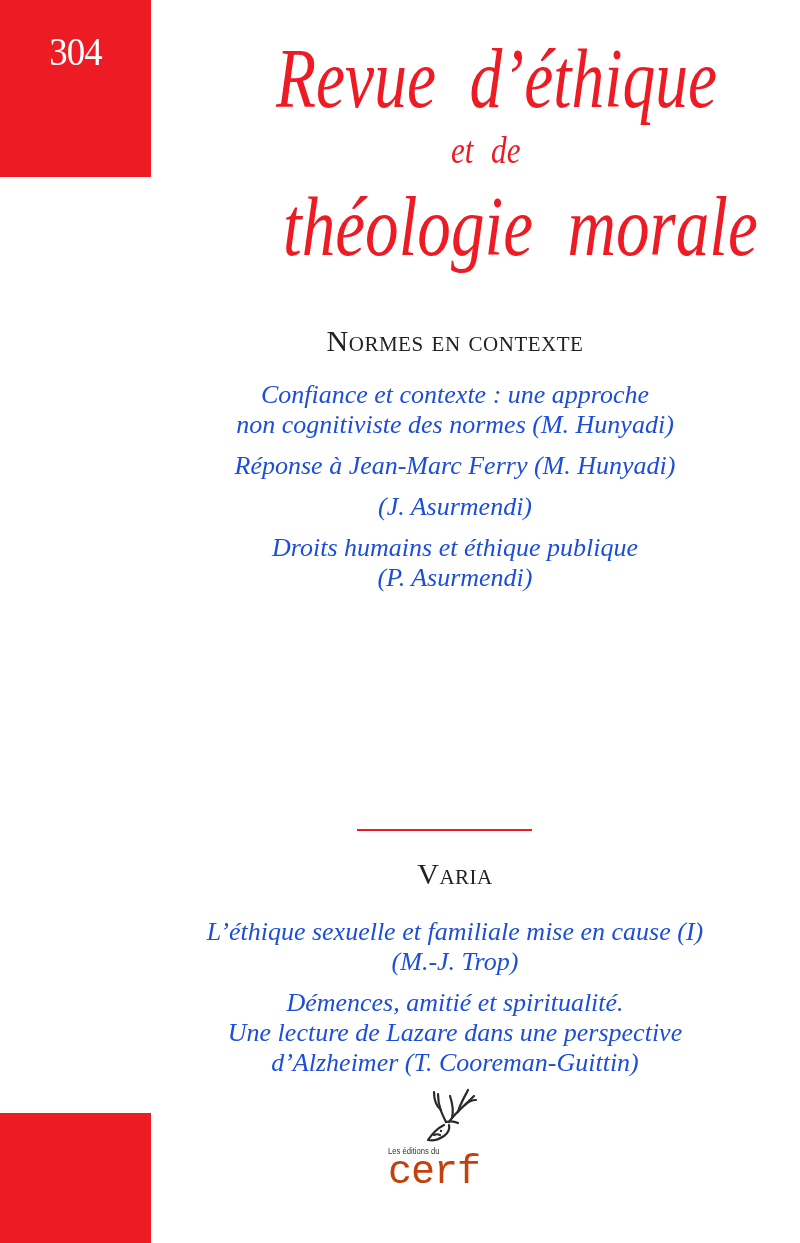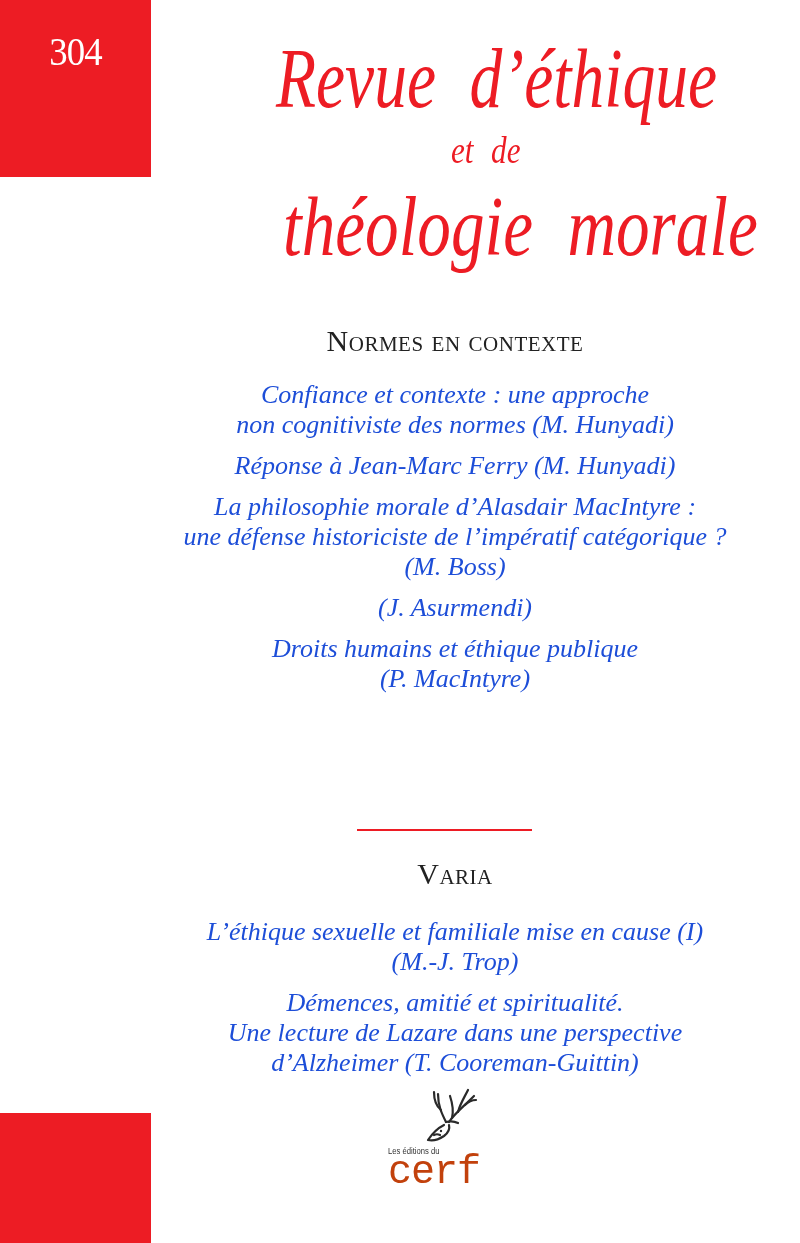--- a/index.html
+++ b/index.html
@@ -66,30 +66,25 @@
 
 <div class="toc toc-main">
   <div class="entry">
     <span class="entry-line">Confiance et contexte : une approche</span>
     <span class="entry-line">non cognitiviste des normes (M. Hunyadi)</span>
   </div>
   <div class="entry">
     <span class="entry-line">Réponse à Jean-Marc Ferry (M. Hunyadi)</span>
   </div>
   <div class="entry">
-    <span class="entry-line">La philosophie morale d’Alasdair MacIntyre :</span>
-    <span class="entry-line">une défense historiciste de l’impératif catégorique ?</span>
-    <span class="entry-line">(M. Boss)</span>
-  </div>
-  <div class="entry">
     <span class="entry-line">(J. Asurmendi)</span>
   </div>
   <div class="entry">
     <span class="entry-line">Droits humains et éthique publique</span>
-    <span class="entry-line">(P. MacIntyre)</span>
+    <span class="entry-line">(P. Asurmendi)</span>
   </div>
 </div>
 
 <div class="divider"></div>
 
 <div class="section-heading sh-varia">Varia</div>
 
 <div class="toc toc-varia">
   <div class="entry">
     <span class="entry-line">L’éthique sexuelle et familiale mise en cause (I)</span>

